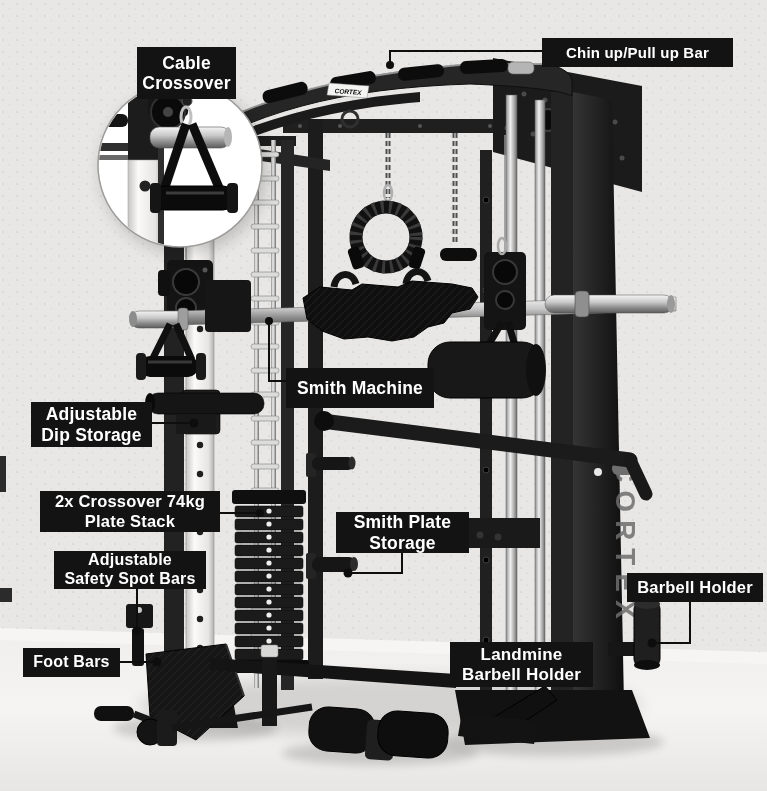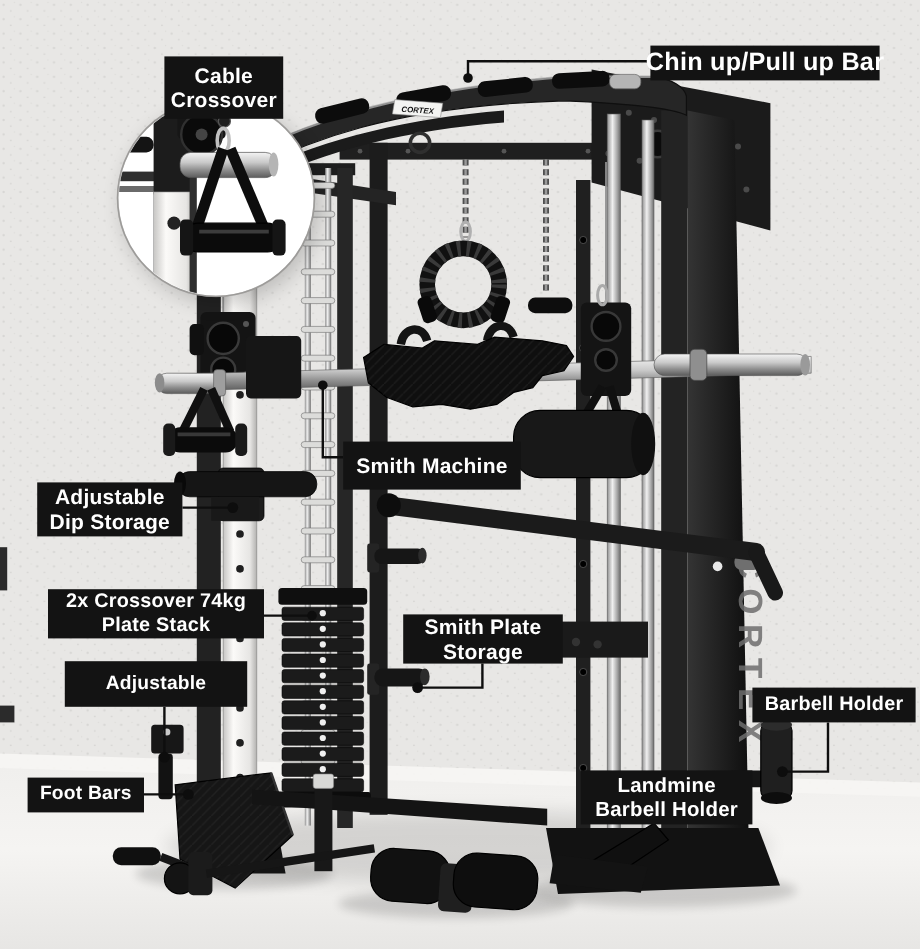--- a/index.html
+++ b/index.html
@@ -443,21 +443,21 @@
     <circle cx="348" cy="573" r="4.5"></circle>
     <circle cx="652" cy="643" r="4.5"></circle>
   </g>
 </svg>
 
 <div id="labels">
   <div class="callout" style="left:137px;top:47px;width:99px;height:52px;font-size:17.5px">
     <span class="cl">Cable</span>
     <span class="cl">Crossover</span>
   </div>
-  <div class="callout" style="left:542px;top:38px;width:191px;height:29px;font-size:21px">
+  <div class="callout" style="left:542px;top:38px;width:191px;height:29px;font-size:15px">
     <span class="cl">Chin up/Pull up Bar</span>
     <span class="cl"></span>
   </div>
   <div class="callout" style="left:286px;top:368px;width:148px;height:40px;font-size:17.5px">
     <span class="cl">Smith Machine</span>
     <span class="cl"></span>
   </div>
   <div class="callout" style="left:31px;top:402px;width:121px;height:45px;font-size:17.5px">
     <span class="cl">Adjustable</span>
     <span class="cl">Dip Storage</span>
@@ -465,26 +465,27 @@
   <div class="callout" style="left:40px;top:491px;width:180px;height:41px;font-size:16.5px">
     <span class="cl">2x Crossover 74kg</span>
     <span class="cl">Plate Stack</span>
   </div>
   <div class="callout" style="left:336px;top:512px;width:133px;height:41px;font-size:17.5px">
     <span class="cl">Smith Plate</span>
     <span class="cl">Storage</span>
   </div>
   <div class="callout" style="left:54px;top:551px;width:152px;height:38px;font-size:16px">
     <span class="cl">Adjustable</span>
+    <span class="cl">Safety Spot Bars</span>
   </div>
   <div class="callout" style="left:627px;top:573px;width:136px;height:29px;font-size:16.5px">
     <span class="cl">Barbell Holder</span>
     <span class="cl"></span>
   </div>
   <div class="callout" style="left:23px;top:648px;width:97px;height:29px;font-size:16px">
     <span class="cl">Foot Bars</span>
     <span class="cl"></span>
   </div>
-  <div class="callout" style="left:484px;top:642px;width:143px;height:45px;font-size:17px">
+  <div class="callout" style="left:450px;top:642px;width:143px;height:45px;font-size:17px">
     <span class="cl">Landmine</span>
     <span class="cl">Barbell Holder</span>
   </div>
 </div>
 
 </body></html>

